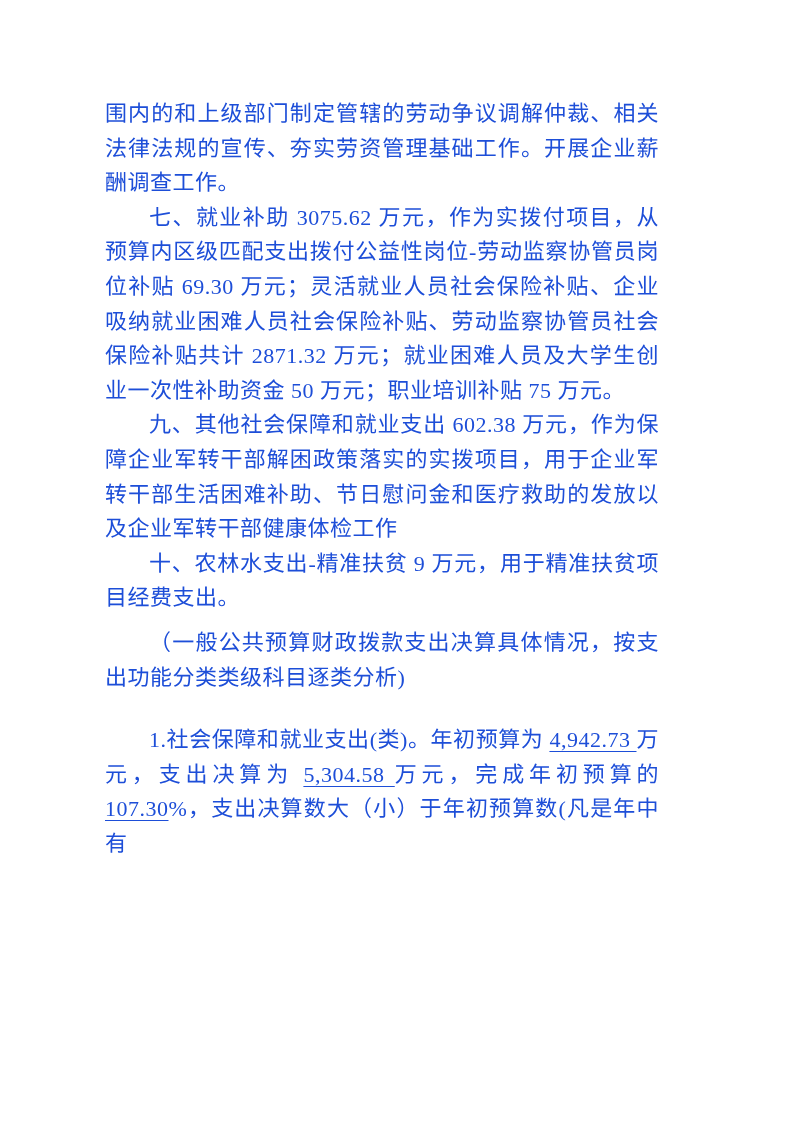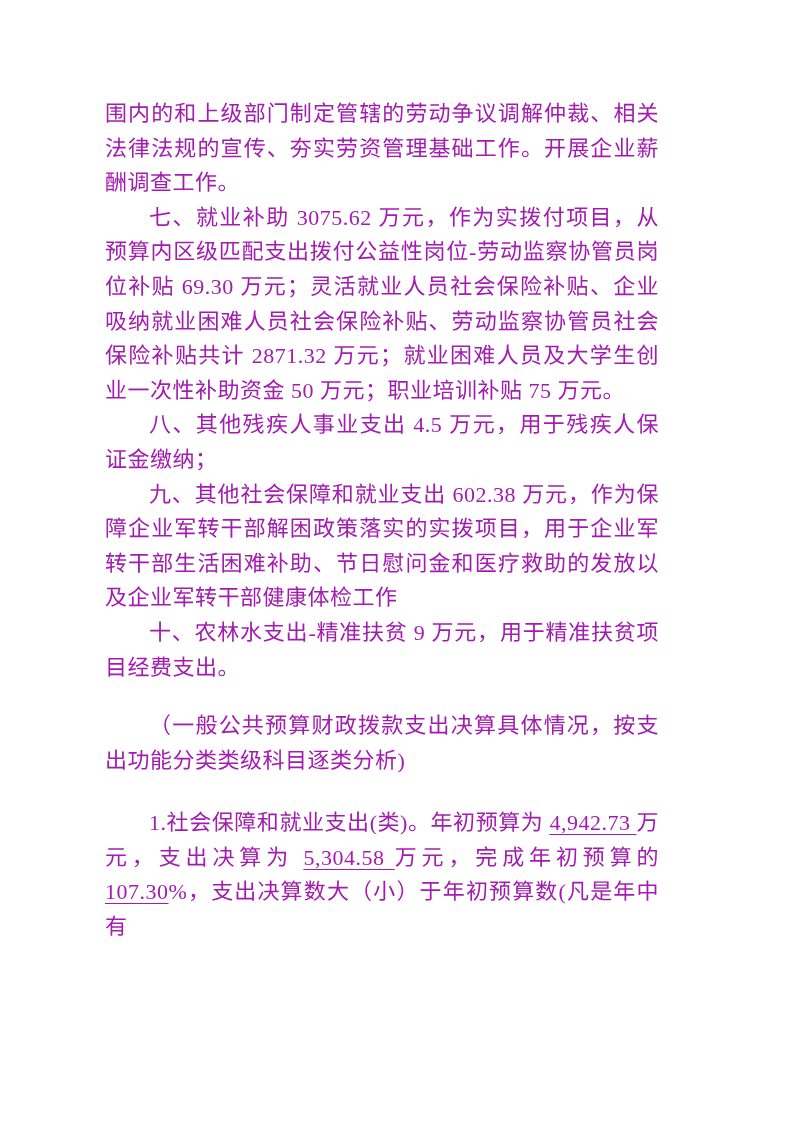--- a/index.html
+++ b/index.html
@@ -12,54 +12,53 @@
     width: 794px;
     height: 1122px;
     background: #ffffff;
     overflow: hidden;
   }
   .content {
     position: absolute;
     left: 105px;
     top: 97px;
     width: 554px;
-    color: #a21caf;
+    color: #1d4ed8;
     font-family: "Liberation Serif", "DejaVu Serif", serif;
     font-size: 22px;
     line-height: 34.6px;
     text-align: justify;
     text-justify: inter-ideograph;
     text-justify: inter-character;
     letter-spacing: 0.5px;
   }
   .content p {
     margin: 0;
     text-indent: 2em;
   }
   .content p.continuation {
     text-indent: 0;
   }
   .content p.note {
-    margin-top: 24px;
+    margin-top: 10px;
   }
   .content p.analysis {
     margin-top: 28px;
   }
   .u {
     text-decoration: underline;
     text-decoration-thickness: 1px;
     text-underline-offset: 4px;
   }
 </style>
 </head>
 <body>
 
 <div class="page">
   <div class="content" id="doc-content">
       <p class="continuation"><span>围内的和上级部门制定管辖的劳动争议调解仲裁、相关法律法规的宣传、夯实劳资管理基础工作。开展企业薪酬调查工作。</span></p>
       <p class="body"><span>七、就业补助 3075.62 万元，作为实拨付项目，从预算内区级匹配支出拨付公益性岗位-劳动监察协管员岗位补贴 69.30 万元；灵活就业人员社会保险补贴、企业吸纳就业困难人员社会保险补贴、劳动监察协管员社会保险补贴共计 2871.32 万元；就业困难人员及大学生创业一次性补助资金 50 万元；职业培训补贴 75 万元。</span></p>
-      <p class="body"><span>八、其他残疾人事业支出 4.5 万元，用于残疾人保证金缴纳；</span></p>
       <p class="body"><span>九、其他社会保障和就业支出 602.38 万元，作为保障企业军转干部解困政策落实的实拨项目，用于企业军转干部生活困难补助、节日慰问金和医疗救助的发放以及企业军转干部健康体检工作</span></p>
       <p class="body"><span>十、农林水支出-精准扶贫 9 万元，用于精准扶贫项目经费支出。</span></p>
       <p class="note"><span>（一般公共预算财政拨款支出决算具体情况，按支出功能分类类级科目逐类分析)</span></p>
       <p class="analysis"><span>1.社会保障和就业支出(类)。年初预算为 </span><span class="u">4,942.73 </span><span>万元，支出决算为 </span><span class="u">5,304.58 </span><span>万元，完成年初预算的</span><span class="u">107.30</span><span>%，支出决算数大（小）于年初预算数(凡是年中有</span></p>
     </div>
 </div>
 
 </body></html>

